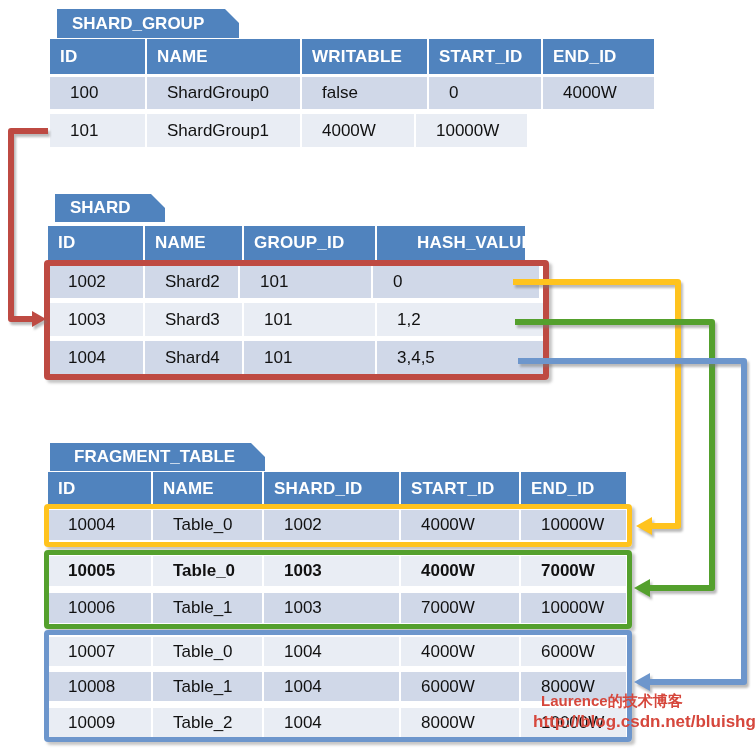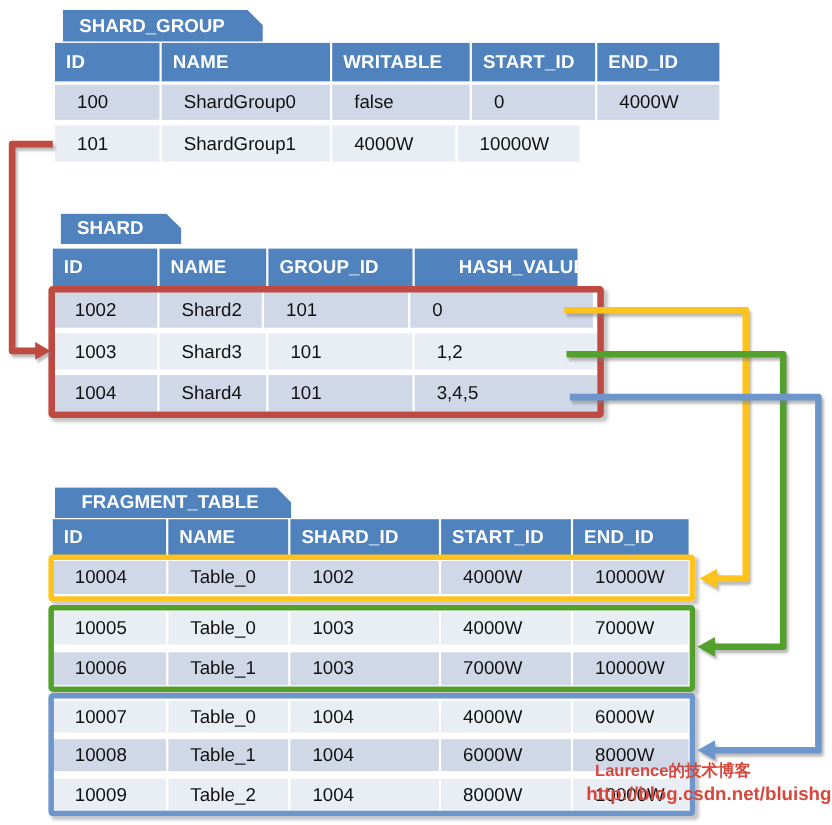--- a/index.html
+++ b/index.html
@@ -38,21 +38,21 @@
   .t2 .tab { width:110px; margin-left:7px; height:28px; }
   .t2 .thead { height:34px; margin-top:4px; }
   .t2 .trow { height:33px; margin-top:5px; }
 
   
   .t3 { left:48px; top:443px; }
   .t3 .tab { width:215px; margin-left:2px; height:28px;padding-left:24px; }
   .t3 .thead { height:33px; margin-top:1px; }
   .t3 .trow { height:30px; }
   .t3 > .trow:nth-child(3) { margin-top:5px; }
-  .t3 > .trow:nth-child(4) { margin-top:16px; }
+  .t3 > .trow:nth-child(4) { margin-top:16px;font-weight:bold; }
   .t3 > .trow:nth-child(5) { margin-top:7px; }
   .t3 > .trow:nth-child(6) { margin-top:14px; height:29px; }
   .t3 > .trow:nth-child(7) { margin-top:6px;  height:29px; }
   .t3 > .trow:nth-child(8) { margin-top:7px;  height:29px; }
 
   
   .hlbox { position:absolute; z-index:2; border-radius:4px;
            box-shadow:3px 3px 3px rgba(110,110,110,.4); }
   #box-red    { left:44px; top:260px; width:505px; height:120px; border:6px solid var(--red); }
   #box-yellow { left:44px; top:504px; width:588px; height:43px;  border:5px solid var(--yellow); }

